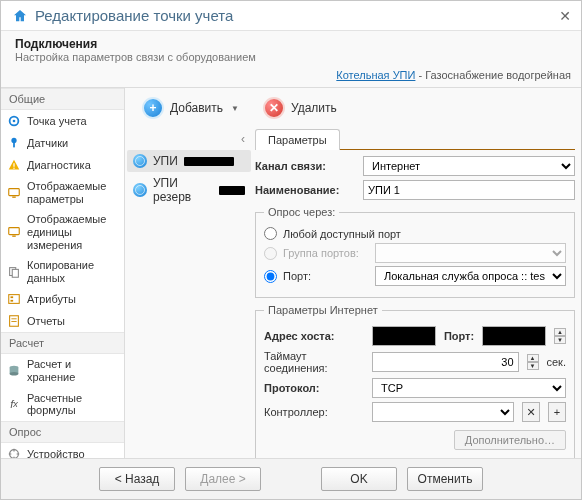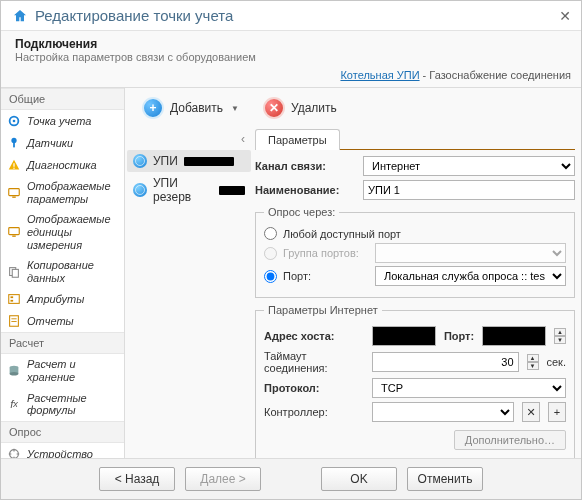--- a/index.html
+++ b/index.html
@@ -12,21 +12,21 @@
   .subheader { padding: 6px 14px 4px; }
   .subheader .sh-title { font-weight: 600; font-size: 12px; color: #222; }
   .subheader .sh-desc { font-size: 11px; color: #777; }
   .breadcrumb { text-align: right; padding: 2px 10px 6px; font-size: 11px; color: #555;}
   .breadcrumb a { color: #1a6fb5; }
   .body { flex: 1; display: flex; border-top: 1px solid #dcdcdc; overflow: hidden; }
   .sidebar { width: 124px; background: #fff; border-right: 1px solid #dcdcdc; overflow-y: auto; font-size: 11px; }
   .side-group { padding: 4px 8px; color: #666; background: #f3f3f3; border-bottom: 1px solid #e6e6e6; border-top: 1px solid #e6e6e6;}
   .side-item { display: flex; align-items: center; gap: 6px; padding: 4px 6px; cursor: pointer; }
   .side-item .si-icon { width: 14px; height: 14px; flex-shrink: 0; display:flex; align-items:center; justify-content:center; }
-  .side-item .si-label { line-height: 1.15; font-style: italic; }
+  .side-item .si-label { line-height: 1.15; }
   .content { flex: 1; display: flex; flex-direction: column; overflow: hidden; background: #f9f9f9; }
   .toolbar { display: flex; align-items: center; gap: 6px; padding: 6px 8px; }
   .tbtn { display: flex; align-items: center; gap: 6px; padding: 2px 8px; border: 1px solid transparent; border-radius: 3px; cursor: pointer; }
   .tbtn .tb-label { color: #333; }
   .round-icon { width: 22px; height: 22px; border-radius: 50%; display: flex; align-items:center; justify-content:center; color:#fff; font-weight:700; }
   .ic-add { background: radial-gradient(circle at 30% 30%, #6fc4ff, #1a82d8); border: 2px solid #d7ecfa; }
   .ic-del { background: radial-gradient(circle at 30% 30%, #ff8a8a, #d63a2f); border: 2px solid #f6d5d2; }
   .ddarrow { font-size: 8px; color: #666; margin-left: 2px; }
   .mid { flex:1; display:flex; overflow:hidden; }
   .conn-list { width: 128px; padding: 4px 2px; }
@@ -75,21 +75,21 @@
     <div class="title">Редактирование точки учета</div>
     <div class="close">✕</div>
   </div>
 
   <div class="subheader">
     <div class="sh-title">Подключения</div>
     <div class="sh-desc">Настройка параметров связи с оборудованием</div>
   </div>
 
   <div class="breadcrumb">
-    <a href="#">Котельная УПИ</a><span> - Газоснабжение соединения</span>
+    <a href="#">Котельная УПИ</a><span> - Газоснабжение водогрейная</span>
   </div>
 
   <div class="body">
 
     <div class="sidebar">
       <div class="side-group">Общие</div>
       <div class="side-item">
           <span class="si-icon">
             <svg class="icon-svg" viewBox="0 0 16 16">
               <circle cx="8" cy="8" r="5" fill="none" stroke="#1a82d8" stroke-width="2"></circle>

